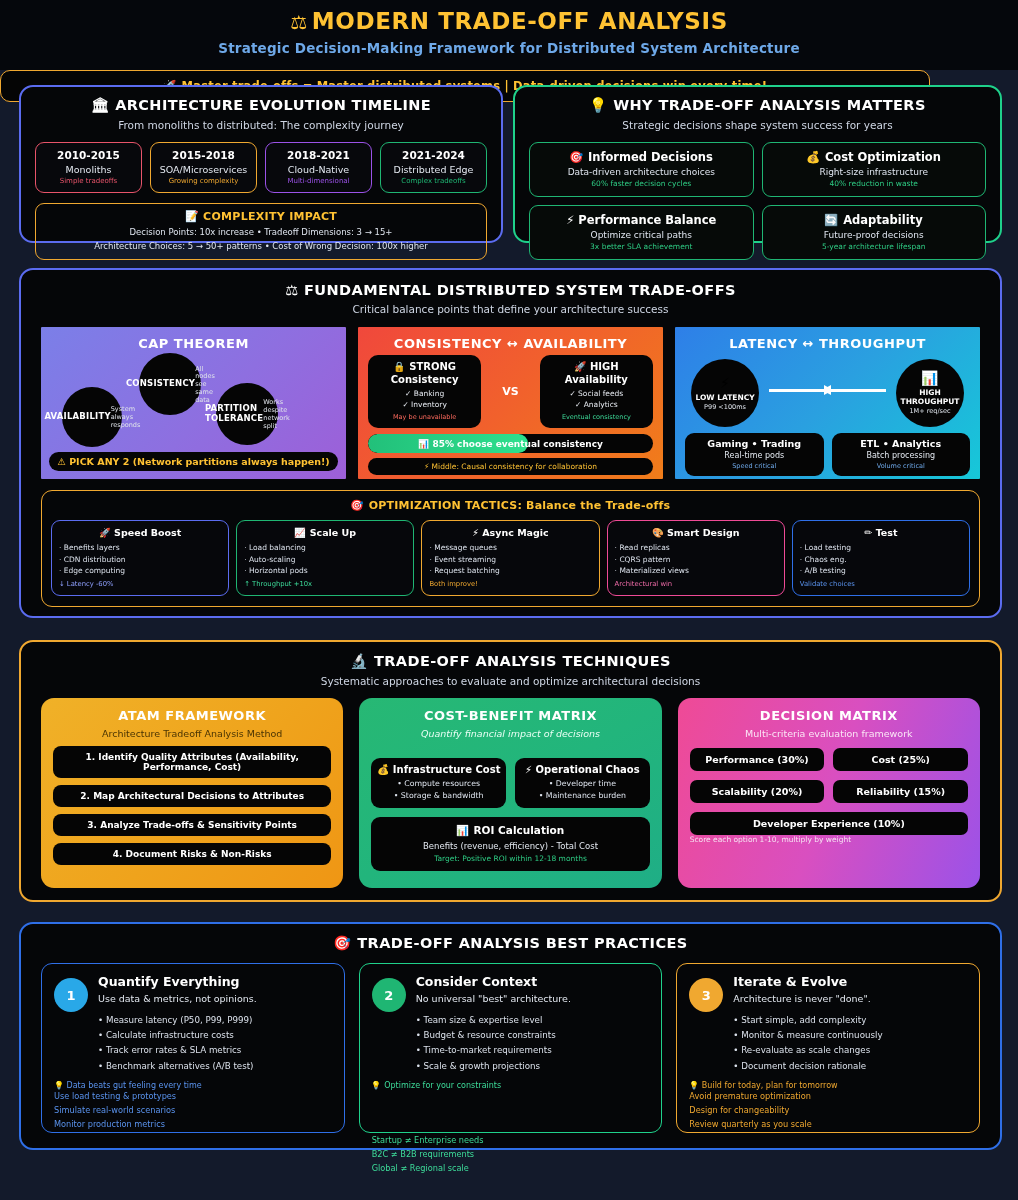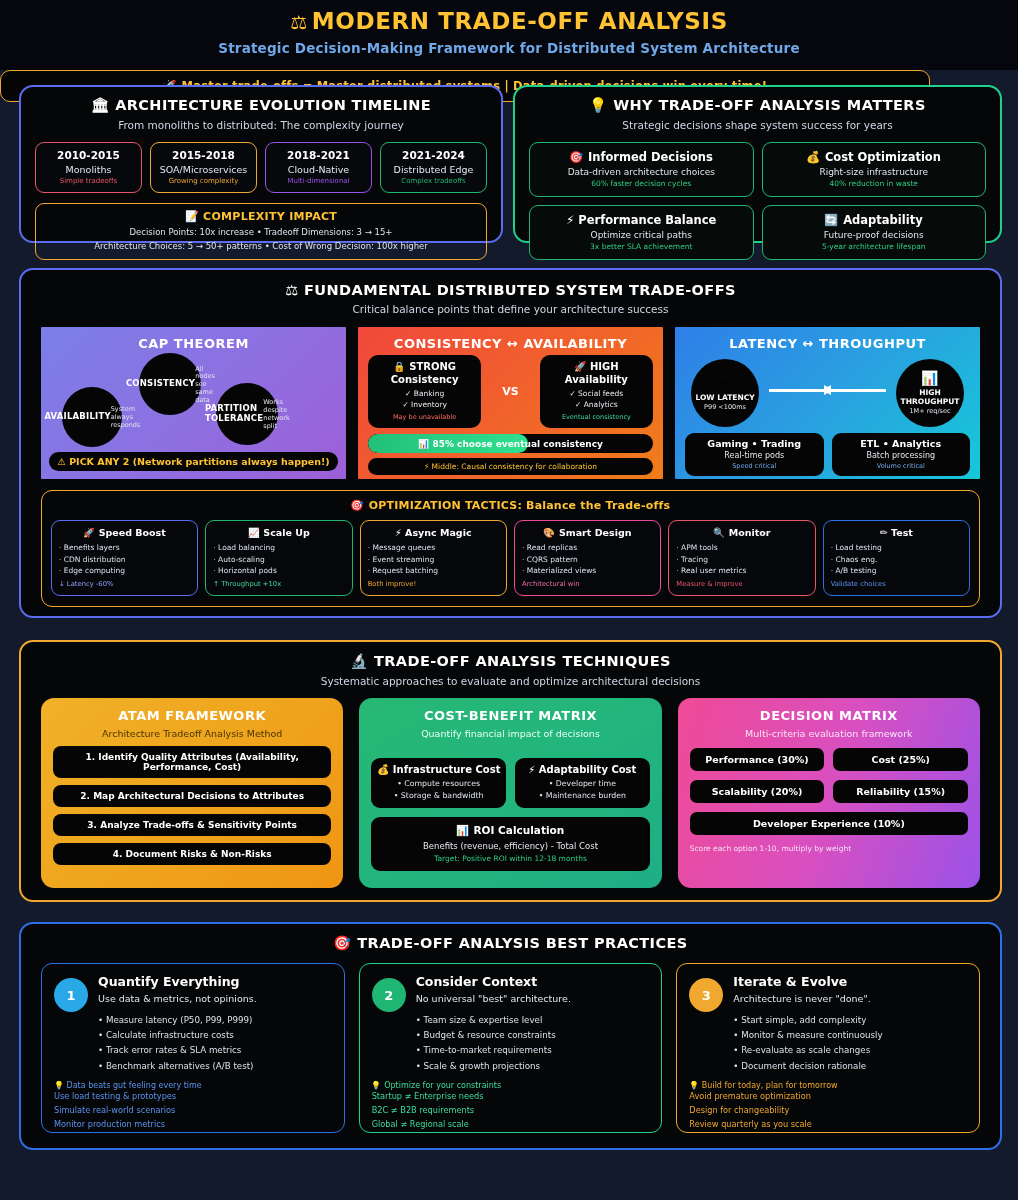--- a/index.html
+++ b/index.html
@@ -114,35 +114,35 @@
   #techniques .inner { padding:11px 20px 7px; }
   .tech-grid { display:flex; gap:16px; margin-top:11px; }
   .tech-card { flex:1; border-radius:13px; padding:10px 12px 12px; }
   .tech-card h4 { color:#fff; font-size:13px; text-align:center; font-weight:bold; letter-spacing:.5px;}
   .tech-card .sub { font-size:9.5px; text-align:center; margin-top:5px; }
   .atam { background:linear-gradient(135deg,#f0b128 0%, #efa31c 55%, #ef9614 100%); height:190px;}
   .atam .sub { color:#4a3403; }
   .atam .step { background:#050505; border-radius:8px; color:#fff; font-size:9px; font-weight:bold;
                 text-align:center; padding:6px 2px; margin-top:7px; }
   .cbm { background:linear-gradient(150deg,#27b874 0%, #22b57c 50%, #1fae86 100%); height:190px;}
-  .cbm .sub { color:#eafff5; }
+  .cbm .sub { color:#eafff5;font-style:italic; }
   .cbm-row { display:flex; gap:9px; margin-top:9px; }
   .cbm-box { flex:1; background:#050505; border-radius:9px; padding:6px 4px 7px; text-align:center;margin-top:10px;}
   .cbm-box .t { color:#fff; font-size:10px; font-weight:bold; }
   .cbm-box .l { color:#dfe5ef; font-size:7.8px; margin-top:3px; line-height:1.5; }
   .roi { background:#050505; border-radius:9px; padding:7px 4px 8px; text-align:center; margin-top:9px;}
   .roi .t { color:#fff; font-size:10.5px; font-weight:bold; }
   .roi .l { color:#e3e8f0; font-size:8.5px; margin-top:4px; }
   .roi .g { color:#2ecc84; font-size:7.5px; margin-top:3px; }
   .dm { background:linear-gradient(110deg,#ef4a96 0%, #d94fc0 50%, #9b52e8 100%); height:190px;}
   .dm .sub { color:#fbe6f6; }
   .dm-row { display:flex; gap:9px; margin-top:9px; }
   .dm-box { flex:1; background:#050505; border-radius:7px; color:#fff; font-size:9.5px; font-weight:bold;
             text-align:center; padding:6px 2px; }
-  .dm-note { color:#f6e2f3; font-size:7.5px; margin-top:9px; }
+  .dm-note { color:#f6e2f3; font-size:7.5px; }
 
   
   #practices { left:19px; top:922px; width:983px; height:228px; border:2px solid #2f6fe8; }
   #practices .inner { padding:11px 20px 12px; }
   .bp-grid { display:flex; gap:14px; margin-top:11px; }
   .bp-card { flex:1; border-radius:11px; padding:10px 12px 11px; background:#050608; position:relative; height:170px;}
   .bp-head { display:flex; gap:10px; align-items:flex-start; }
   .bp-num { width:34px; height:34px; border-radius:50%; color:#fff; font-size:13px; font-weight:bold;
             display:flex; align-items:center; justify-content:center; flex:0 0 34px; margin-top:4px;}
   .bp-title { color:#fff; font-size:12.5px; font-weight:bold; }
@@ -369,29 +369,20 @@
             </div>
             <div class="opt-card" style="border: 1.3px solid rgb(239, 74, 150);">
               <div class="h"><span>🎨</span> <span>Smart Design</span></div>
               <ul>
                 <li>· Read replicas</li>
                 <li>· CQRS pattern</li>
                 <li>· Materialized views</li>
               </ul>
               <div class="f" style="color: rgb(239, 107, 168);">Architectural win</div>
             </div>
-            <div class="opt-card" style="border: 1.3px solid rgb(232, 84, 106);">
-              <div class="h"><span>🔍</span> <span>Monitor</span></div>
-              <ul>
-                <li>· APM tools</li>
-                <li>· Tracing</li>
-                <li>· Real user metrics</li>
-              </ul>
-              <div class="f" style="color: rgb(232, 84, 106);">Measure &amp; improve</div>
-            </div>
             <div class="opt-card" style="border: 1.3px solid rgb(47, 111, 232);">
               <div class="h"><span>✏</span> <span>Test</span></div>
               <ul>
                 <li>· Load testing</li>
                 <li>· Chaos eng.</li>
                 <li>· A/B testing</li>
               </ul>
               <div class="f" style="color: rgb(90, 147, 238);">Validate choices</div>
             </div>
           </div>
@@ -421,21 +412,21 @@
           <div class="sub">Quantify financial impact of decisions</div>
           <div class="cbm-row" id="cbm-boxes">
               <div class="cbm-box">
                 <div class="t"><span>💰</span> <span>Infrastructure Cost</span></div>
                 <div class="l">
                   <div>• Compute resources</div>
                   <div>• Storage &amp; bandwidth</div>
                 </div>
               </div>
               <div class="cbm-box">
-                <div class="t"><span>⚡</span> <span>Adaptability Cost</span></div>
+                <div class="t"><span>⚡</span> <span>Operational Chaos</span></div>
                 <div class="l">
                   <div>• Developer time</div>
                   <div>• Maintenance burden</div>
                 </div>
               </div>
             </div>
           <div class="roi">
             <div class="t">
               <span>📊</span> <span>ROI Calculation</span>
             </div>
@@ -505,21 +496,21 @@
             <div class="bp-body">
               <ul>
                 <li>• Team size &amp; expertise level</li>
                 <li>• Budget &amp; resource constraints</li>
                 <li>• Time-to-market requirements</li>
                 <li>• Scale &amp; growth projections</li>
               </ul>
             </div>
             <div class="bp-foot">
               <div class="hl" style="color: rgb(61, 220, 154);"><span>💡</span> Optimize for your constraints</div>
-              <div class="ln" style="color: rgb(61, 220, 154);">Startup ≠ Enterprise needs</div>
+              <div class="ln" style="color: rgb(61, 220, 154); margin-top: 44px;">Startup ≠ Enterprise needs</div>
               <div class="ln" style="color: rgb(61, 220, 154);">B2C ≠ B2B requirements</div>
               <div class="ln" style="color: rgb(61, 220, 154);">Global ≠ Regional scale</div>
             </div>
           </div>
           <div class="bp-card" style="border: 1.6px solid rgb(240, 168, 48);">
             <div class="bp-head">
               <div class="bp-num" style="background: rgb(240, 168, 48);">3</div>
               <div style="flex:1">
                 <div class="bp-title">Iterate &amp; Evolve</div>
                 <div class="bp-lead">Architecture is never "done".</div>

